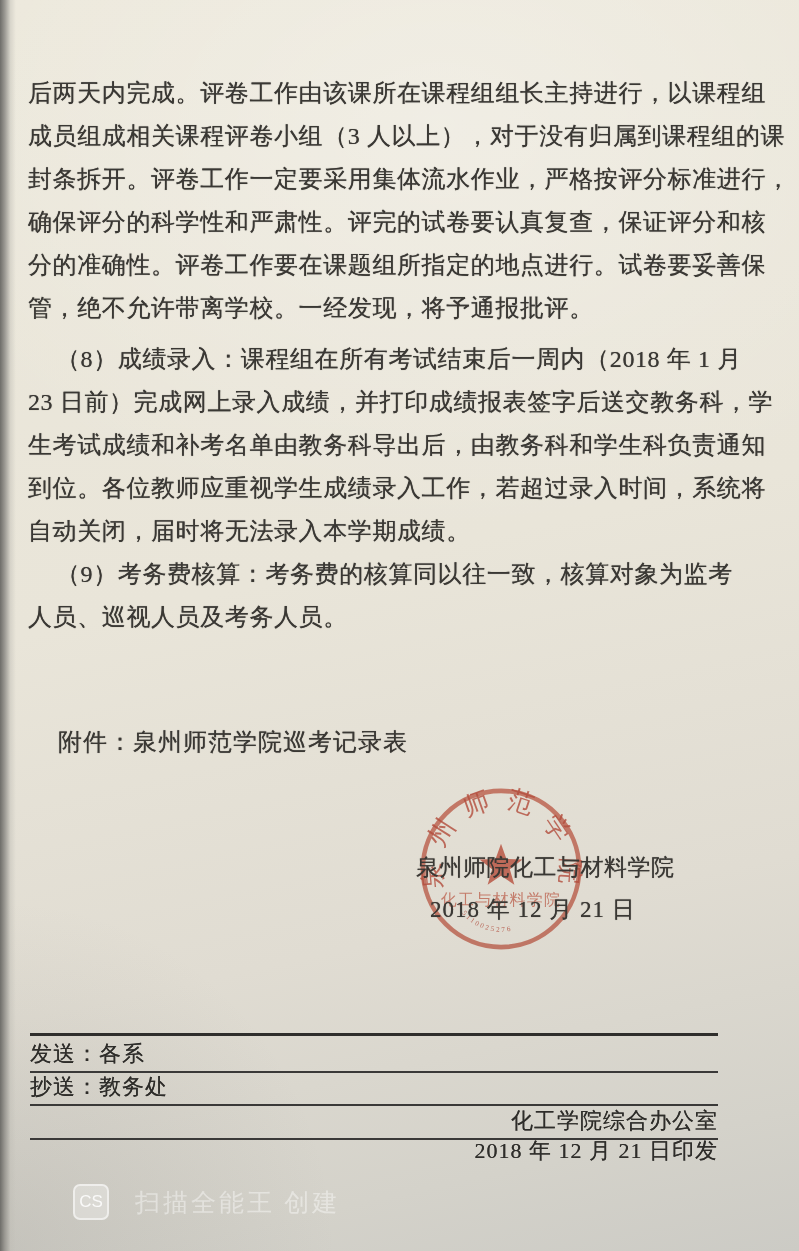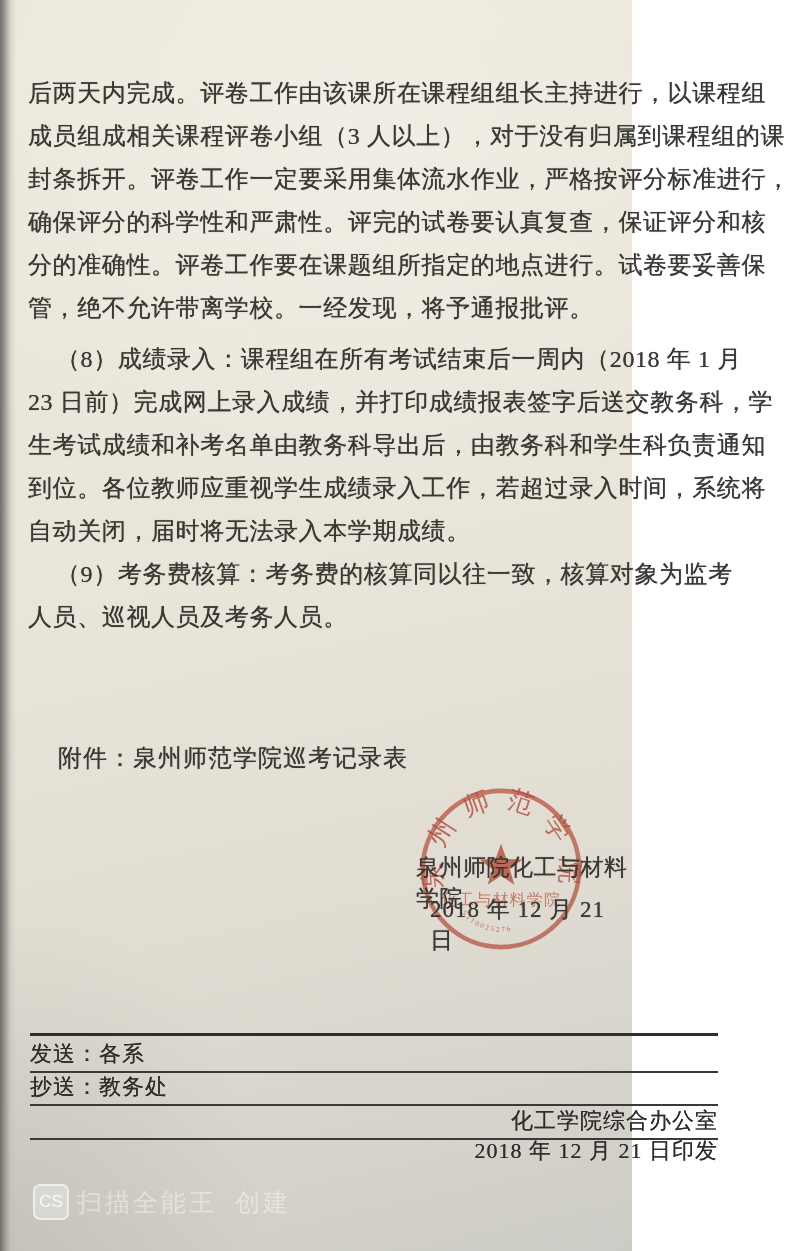--- a/index.html
+++ b/index.html
@@ -1,51 +1,51 @@
 <!DOCTYPE html>
 <html><head>
 <meta charset="utf-8">
 <style>
   html,body{margin:0;padding:0;width:799px;height:1251px;overflow:hidden;
     font-family:"Liberation Serif","DejaVu Serif",serif;}
-  .page{position:relative;width:632px;height:1251px;
+  .page{position:relative;width:799px;height:1251px;
     background:
       radial-gradient(120% 55% at 55% 10%, rgba(255,255,255,0.28), rgba(255,255,255,0) 60%),
       radial-gradient(60% 40% at 0% 100%, rgba(120,120,118,0.18), rgba(120,120,118,0) 70%),
       linear-gradient(168deg,#ece8db 0%,#e9e5d9 45%,#e0dcd2 72%,#d4d2ca 90%,#cccbc5 100%);
   }
   .left-edge{position:absolute;left:0;top:0;width:16px;height:100%;
     background:linear-gradient(90deg,#6e6d69 0%,#9b9993 30%,rgba(190,188,180,.45) 65%,rgba(190,188,180,0) 100%);}
   .bodytext{position:absolute;left:28px;top:72px;width:740px;color:#3a3834;z-index:2;}
   .tl{height:43px;line-height:43px;font-size:24px;letter-spacing:0.6px;white-space:nowrap;
     text-shadow:0 0 0.7px rgba(62,60,56,.9);}
   .tl.gap{margin-top:8px;}
-  .attach{position:absolute;left:58px;top:742px;font-size:24px;letter-spacing:1px;color:#3a3834;
+  .attach{position:absolute;left:58px;top:726px;font-size:24px;letter-spacing:1px;color:#3a3834;
     text-shadow:0 0 0.7px rgba(62,60,56,.9);z-index:2;}
   .sign-org{position:absolute;left:416px;top:852px;font-size:23px;letter-spacing:0.5px;color:#3a3834;
     text-shadow:0 0 0.7px rgba(62,60,56,.9);z-index:3;}
   .sign-date{position:absolute;left:430px;top:894px;font-size:23px;letter-spacing:1px;color:#3a3834;
     text-shadow:0 0 0.7px rgba(62,60,56,.9);z-index:3;}
   .seal{position:absolute;left:417px;top:785px;width:168px;height:168px;z-index:1;
     mix-blend-mode:multiply;opacity:.9;}
   .footer{position:absolute;left:30px;top:1033px;width:688px;z-index:2;color:#2e2d2a;}
   .footer-topline{height:3px;background:#2f2e2c;}
   .f-row{display:flex;justify-content:space-between;align-items:flex-end;
     border-bottom:2px solid #3a3938;font-size:22px;letter-spacing:1px;padding-bottom:2px;
     text-shadow:0 0 0.6px rgba(50,48,45,.9);}
   .f-row1{height:33px;}
   .f-row2{height:29px;}
   .f-row3{height:30px;flex-direction:column;}
   .watermark{position:absolute;left:33px;top:1184px;display:flex;align-items:center;z-index:4;}
   .wm-badge{width:32px;height:32px;border-radius:7px;background:rgba(255,255,255,0.30);
     border:2px solid rgba(255,255,255,0.55);color:rgba(255,255,255,0.85);
     font-family:"Liberation Sans",sans-serif;font-weight:normal;font-size:17px;
-    display:flex;align-items:center;justify-content:center;}
-  .wm-text{margin-left:8px;font-size:25px;letter-spacing:3px;color:rgba(255,255,255,0.42);
-    font-family:Liberation Mono, monospace;}
+    display:flex;align-items:center;justify-content:center;margin-left:40px;}
+  .wm-text{margin-left:26px;font-size:25px;letter-spacing:3px;color:rgba(255,255,255,0.42);
+    font-family:Liberation Serif, serif;}
 </style>
 </head>
 <body>
 
 <div class="page">
   <div class="left-edge"></div>
 
   <div class="bodytext">
     <div class="tl">后两天内完成。评卷工作由该课所在课程组组长主持进行，以课程组</div>
     <div class="tl">成员组成相关课程评卷小组（3 人以上），对于没有归属到课程组的课</div>

